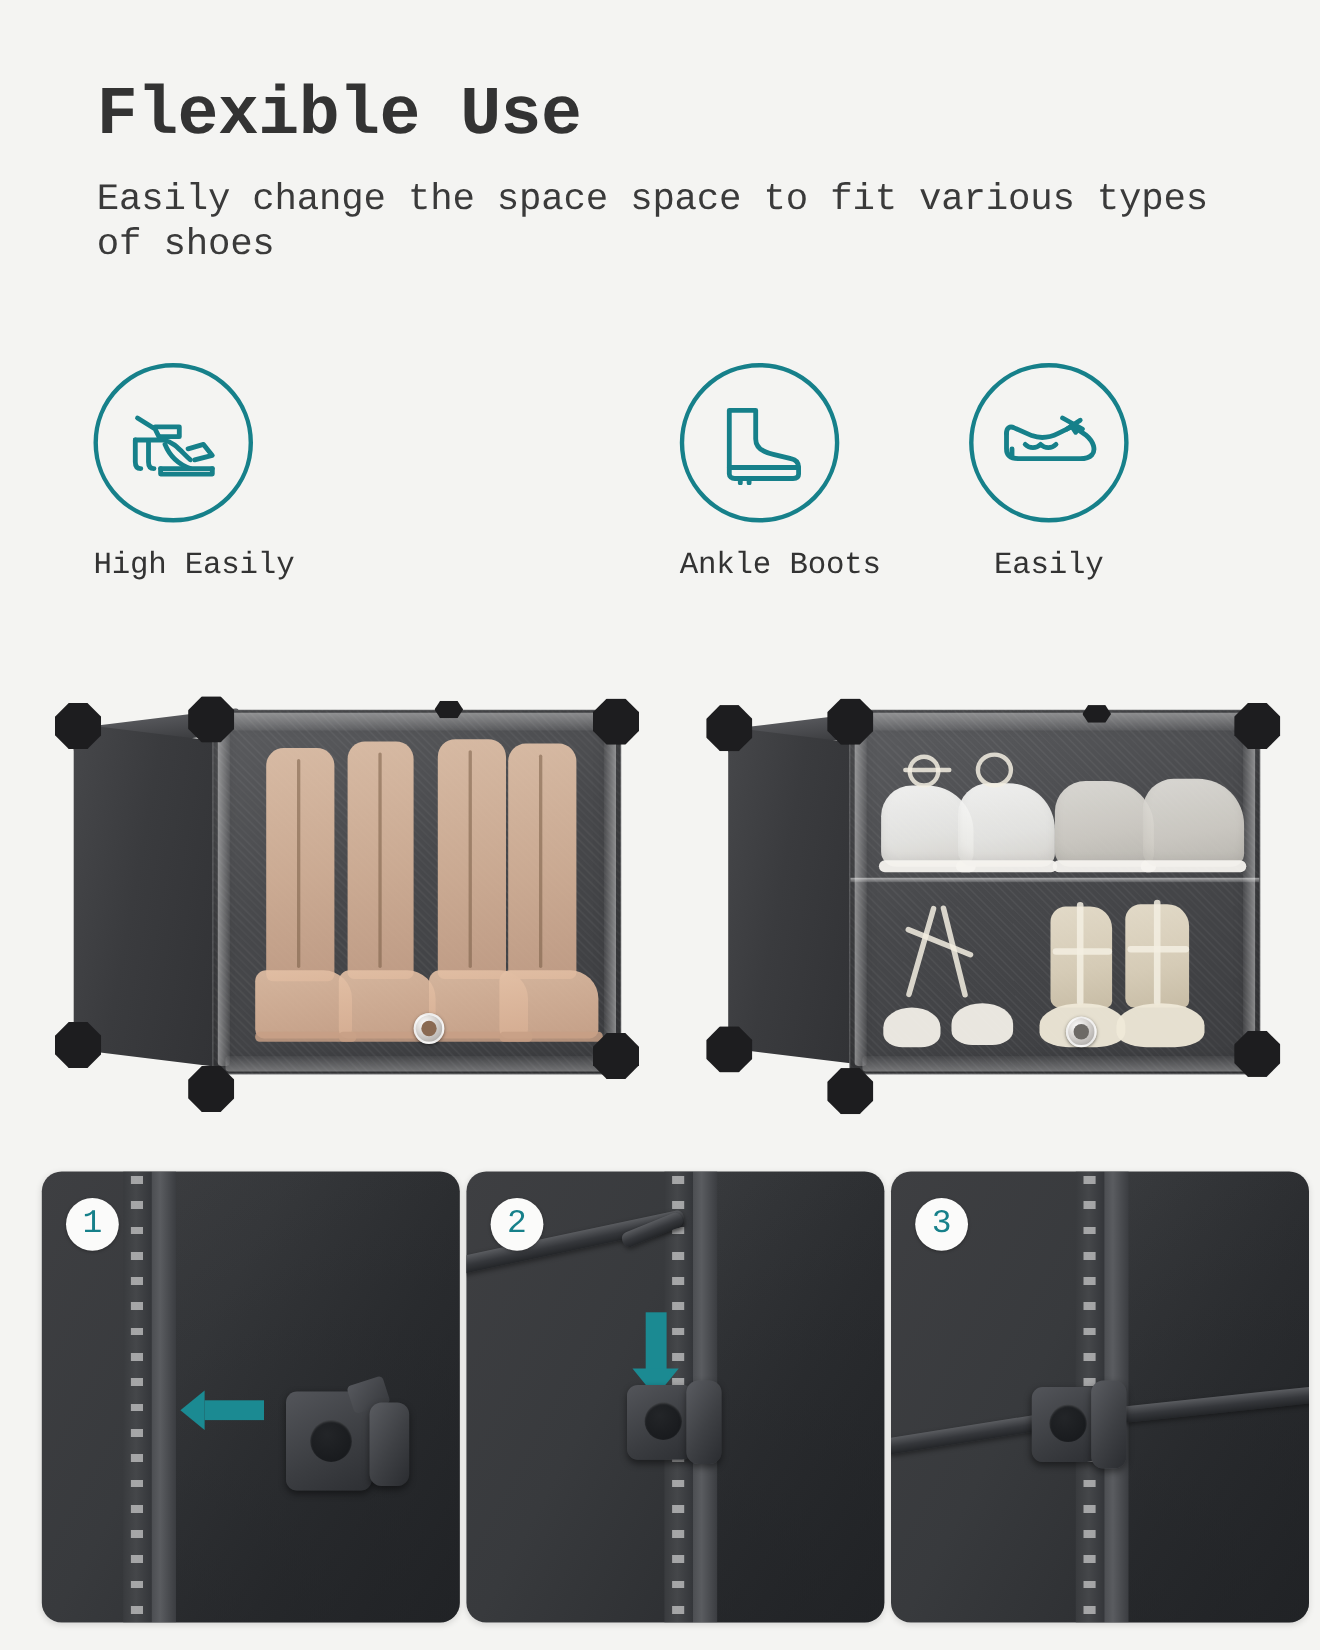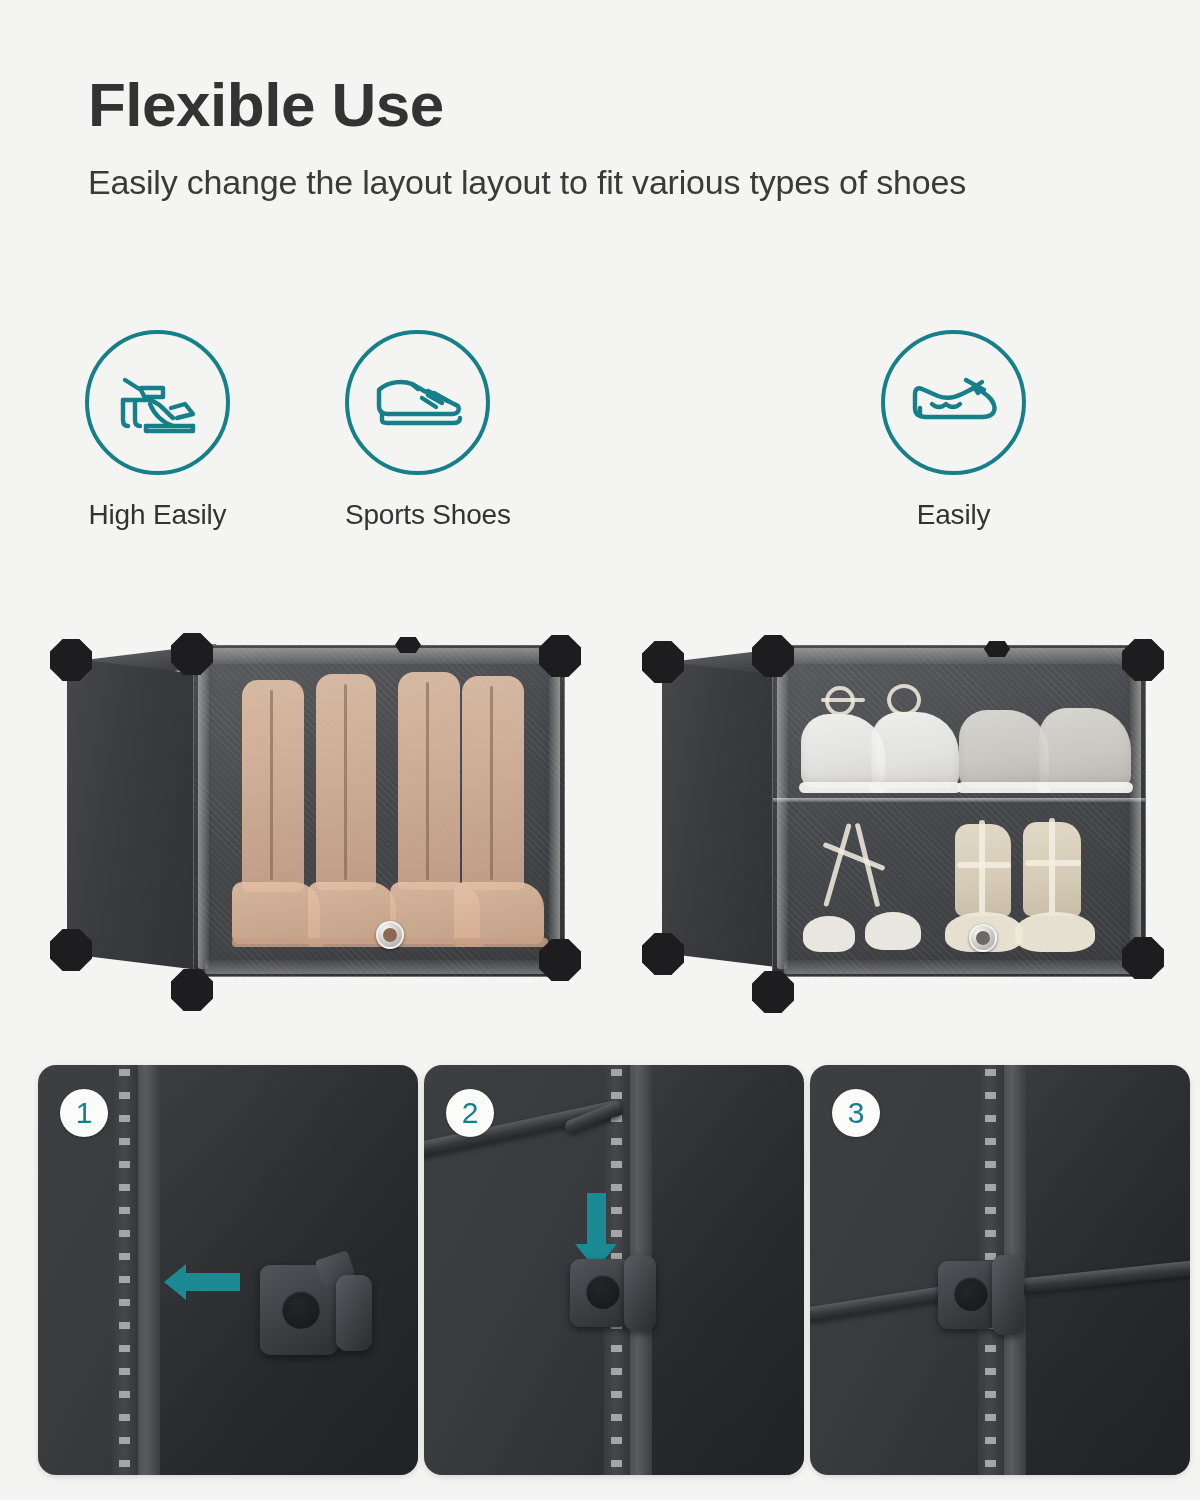--- a/index.html
+++ b/index.html
@@ -3,21 +3,21 @@
 <meta charset="utf-8">
 <style>
   html,body{margin:0;padding:0;}
   body{
     width:1200px;height:1500px;
     background:#f4f4f2;
     font-family:"Liberation Sans", sans-serif;
     overflow:hidden;
     position:relative;
   }
-  .page{position:relative;width:1200px;height:1500px;}
+  .page{position:relative;width:1200px;height:1500px;font-family:Liberation Mono, monospace;}
 
   
   .header{position:absolute;left:88px;top:74px;width:1040px;}
   .title{
     font-size:62px;font-weight:bold;color:#333333;
     letter-spacing:-0.5px;line-height:1.0;margin:0;
   }
   .subtitle{
     font-size:34px;font-weight:normal;color:#3a3a3a;
     margin:26px 0 0 0;line-height:1.2;letter-spacing:-0.2px;
@@ -178,21 +178,21 @@
   .ta-left .pt{position:absolute;left:-22px;top:-9px;width:0;height:0;
     border-top:18px solid transparent;border-bottom:18px solid transparent;border-right:22px solid #1b8a92;}
 </style>
 </head>
 <body>
 
 <div class="page">
 
   <div class="header">
     <h1 class="title">Flexible Use</h1>
-    <p class="subtitle">Easily change the layout layout to fit various types of shoes</p>
+    <p class="subtitle">Easily change the space space to fit various types of shoes</p>
   </div>
 
   <div class="features">
 
     <div class="feature" style="left:85px;width:145px;">
       <div class="circle">
         <svg width="86" height="70" viewBox="0 0 86 70" fill="none" stroke="#16808a" stroke-width="4.4" stroke-linecap="round" stroke-linejoin="round">
           <path d="M10 12 L26 22 L30 30"></path>
           <path d="M26 20 L48 20 L48 29 L30 29"></path>
           <path d="M8 32 L34 32 C44 34 50 43 58 50"></path>
@@ -200,35 +200,32 @@
           <path d="M20 34 L20 52 C20 56 22 58 25 58"></path>
           <path d="M35 36 C39 46 47 54 58 58"></path>
           <path d="M56 40 L70 36 L78 46 L62 50"></path>
           <path d="M31 58 L78 58"></path>
           <path d="M31 58 L31 63 L78 63 L78 58"></path>
         </svg>
       </div>
       <div class="feat-label">High Easily</div>
     </div>
 
-    <div class="feature" style="left:345px;width:145px;">
+
+    <div class="feature" style="left:618px;width:145px;">
       <div class="circle">
-        <svg width="92" height="60" viewBox="0 0 92 60" fill="none" stroke="#16808a" stroke-width="4.4" stroke-linecap="round" stroke-linejoin="round">
-          <path d="M8 16 C16 9 30 7 40 11 L54 19"></path>
-          <path d="M40 11 L46 16"></path>
-          <path d="M7 17 L7 33 C7 38 10 41 16 41 L80 41 C86 41 88 37 86 33 L56 18"></path>
-          <path d="M56 22 L70 30"></path>
-          <path d="M62 20 L76 28"></path>
-          <path d="M50 25 L64 34"></path>
-          <path d="M10 41 L10 47 C10 49 12 50 15 50 L82 50 C86 50 88 48 88 45"></path>
+        <svg width="80" height="76" viewBox="0 0 80 76" fill="none" stroke="#16808a" stroke-width="4.4" stroke-linecap="round" stroke-linejoin="round">
+          <path d="M12 8 L36 8 L36 34 C36 42 42 46 52 48 L68 52 C73 53 75 56 75 60 L12 60 Z"></path>
+          <path d="M12 60 L75 60 L75 66 C75 69 73 70 70 70 L17 70 C14 70 12 68 12 66 Z"></path>
+          <path d="M22 70 L22 74"></path>
+          <path d="M30 70 L30 74"></path>
         </svg>
       </div>
-      <div class="feat-label">Sports Shoes</div>
-    </div>
-
+      <div class="feat-label">Ankle Boots</div>
+    </div>
 
     <div class="feature" style="left:881px;width:145px;">
       <div class="circle">
         <svg width="92" height="58" viewBox="0 0 92 58" fill="none" stroke="#16808a" stroke-width="4.4" stroke-linecap="round" stroke-linejoin="round">
           <path d="M7 20 C7 15 10 13 14 15 L30 22 C38 25 46 24 54 20 L66 14"></path>
           <path d="M7 20 L7 34 C7 40 11 43 18 43 L74 43 C84 43 88 38 86 31 C84 24 76 18 68 15"></path>
           <path d="M58 6 L76 16"></path>
           <path d="M62 16 L74 8"></path>
           <path d="M66 13 L70 19"></path>
           <path d="M24 30 C28 34 34 34 38 30 C42 34 48 34 52 30"></path>

